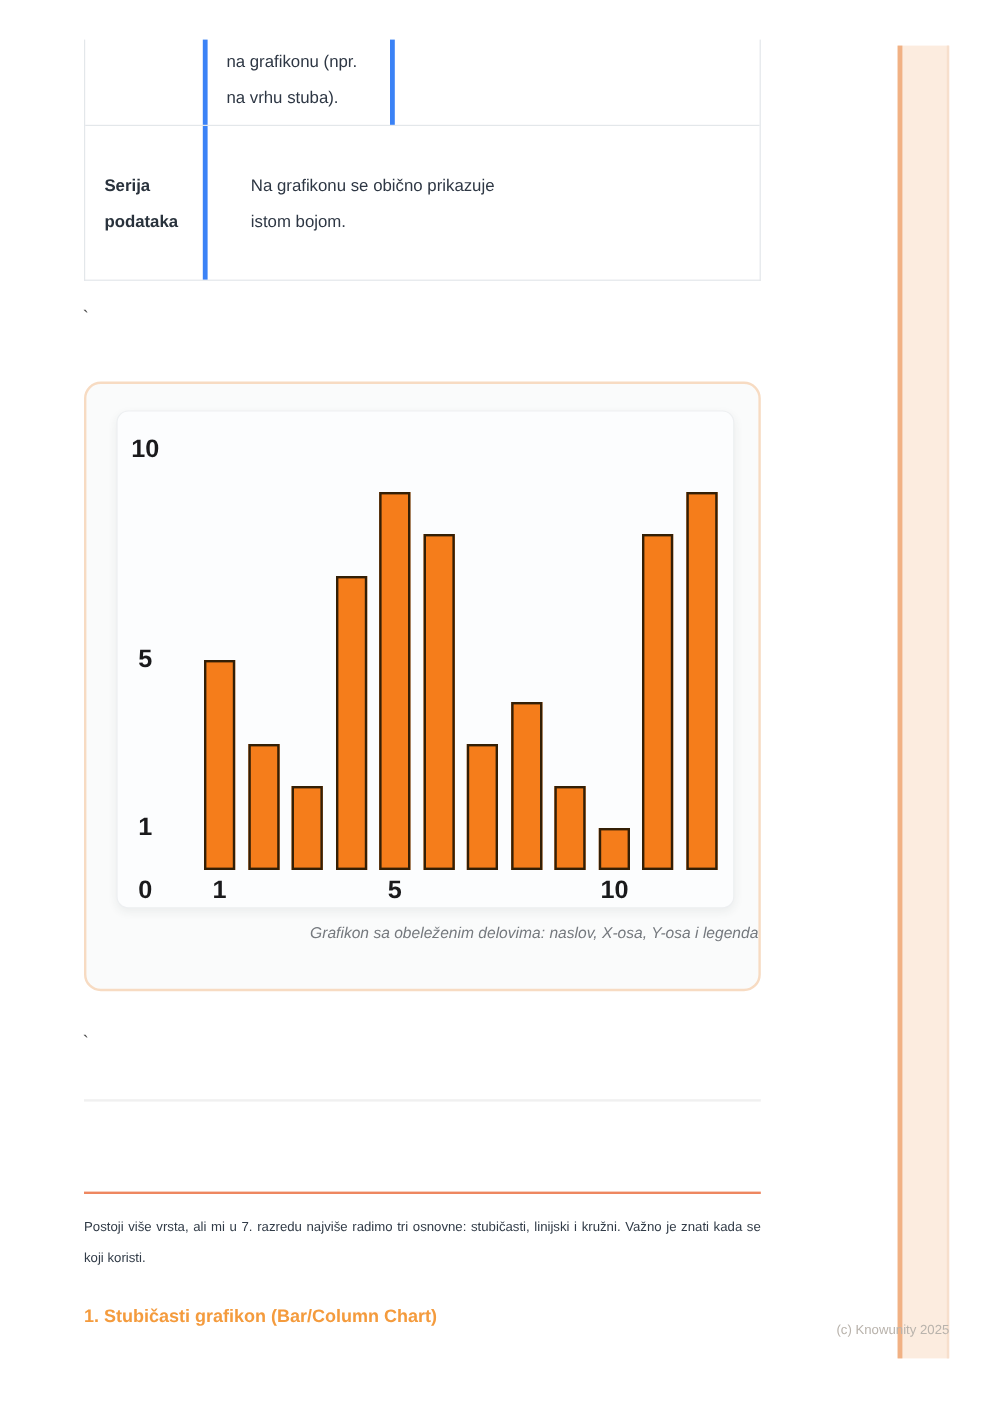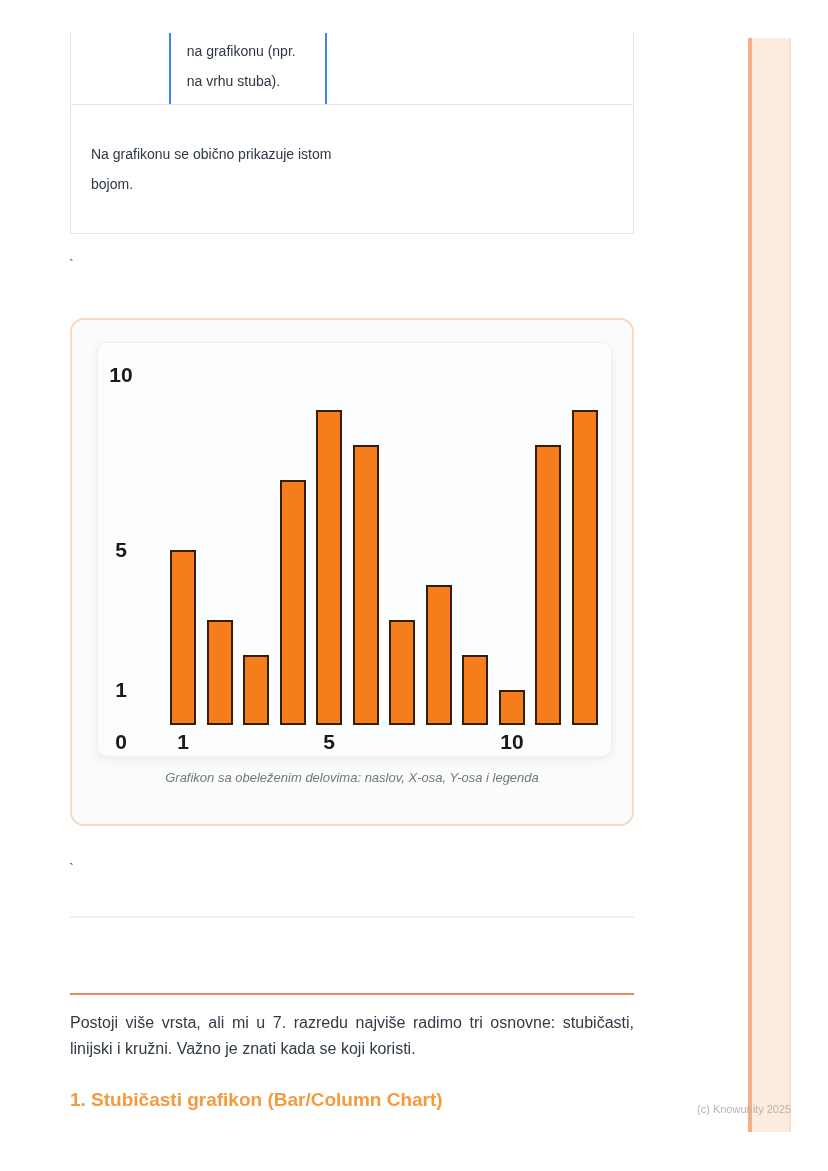--- a/index.html
+++ b/index.html
@@ -4,72 +4,75 @@
 <style>
   html,body{margin:0;padding:0;background:#ffffff;}
   .page{position:relative;width:828px;height:1171px;background:#ffffff;overflow:hidden;
         font-family:"Liberation Sans", sans-serif;color:#313b47;}
 
   
   .deftable{position:absolute;left:70px;top:33px;width:564px;border:1px solid #e3e7ea;border-top:none;
             box-sizing:border-box;font-size:14px;line-height:30px;color:#2e3744;}
   .trow{display:flex;border-top:1px solid #e3e7ea;}
   .trow:first-child{border-top:none;}
-  .tcell{box-sizing:border-box;border-left:2px solid #3b82f6;padding:0 16px;display:flex;flex-direction:column;justify-content:center;}
+  .tcell{box-sizing:border-box;border-left:4px solid #3b82f6;padding:0 16px;display:flex;flex-direction:column;justify-content:center;}
   .tcell:first-child{border-left:none;}
   .c1{width:98px;}
   .c2{width:157px;}
-  .c3{width:309px;padding:0 20px;}
+  .c3{width:309px;padding:0 36px;}
   .row-partial{height:71px;}
   .row-partial .tcell{justify-content:flex-start;padding-top:3px;}
   .row-main{height:128px;}
   .term{font-weight:bold;color:#29323c;}
 
   .stray{position:absolute;left:69px;font-size:15px;color:#4a4a4a;}
 
   
   .fig{position:absolute;left:70px;top:318px;width:564px;height:508px;box-sizing:border-box;
        background:#fafbfb;border:2px solid #f7dbc2;border-radius:14px;}
   .chart-card{position:absolute;left:25px;top:22px;width:515px;height:415px;box-sizing:border-box;
        background:#fcfdfe;border:1px solid #edeff1;border-radius:10px;
        box-shadow:0 3px 8px rgba(40,50,60,0.07);overflow:hidden;}
   .bar{position:absolute;box-sizing:border-box;border:2px solid #331f06;}
   .ytick{position:absolute;left:8px;width:30px;text-align:center;font-size:21px;font-weight:bold;color:#1a1a1c;line-height:28px;}
   .xtick{position:absolute;width:40px;text-align:center;font-size:21px;font-weight:bold;color:#1a1a1c;line-height:26px;}
   .origin{position:absolute;left:8px;width:30px;text-align:center;font-size:21px;font-weight:bold;color:#1a1a1c;line-height:26px;}
-  .caption{position:absolute;left:0;top:450px;width:100%;text-align:center;
+  .caption{position:absolute;left:0;top:450px;width:100%;text-align:right;
        font-style:italic;font-size:13px;color:#75797e;}
 
   
   .divider{position:absolute;left:70px;top:916px;width:564px;height:2px;background:#f0f0f0;}
   .h2{position:absolute;left:70px;top:938px;width:564px;font-size:26px;font-weight:bold;color:#e8611c;letter-spacing:0.2px;}
   .h2-rule{position:absolute;left:70px;top:993px;width:564px;height:2px;background:#ee8760;}
-  .para{position:absolute;left:70px;top:1010px;width:564px;font-size:16px;line-height:26px;
+  .para{position:absolute;left:70px;top:1010px;width:564px;font-size:11px;line-height:26px;
         text-align:justify;color:#313b47;}
-  .h3{position:absolute;left:70px;top:1089px;width:564px;font-size:19px;font-weight:bold;color:#f49b3d;}
+  .h3{position:absolute;left:70px;top:1089px;width:564px;font-size:15px;font-weight:bold;color:#f49b3d;}
 
   
   .stripe{position:absolute;left:748px;top:38px;width:43px;height:1094px;box-sizing:border-box;
           background:#fcecdf;border-left:4px solid #f1b184;border-right:2px solid #f7dfcc;}
   .copyright{position:absolute;left:697px;top:1103px;font-size:11px;color:#b9b3ac;z-index:5;white-space:nowrap;}
 </style>
 </head>
 <body>
 
 <div class="page">
 
   <div class="deftable">
     <div class="trow row-partial">
       <div class="tcell c1"></div>
       <div class="tcell c2">
         <span>na grafikonu (npr. na vrhu stuba).</span>
       </div>
       <div class="tcell c3"></div>
     </div>
     <div class="trow row-main">
+      <div class="tcell c1">
+        <span class="term">Serija podataka</span>
+      </div>
       <div class="tcell c3">
         <span>Na grafikonu se obično prikazuje istom bojom.</span>
       </div>
     </div>
   </div>
 
   <div class="stray" style="top:256px;">`</div>
   <div class="stray" style="top:860px;">`</div>
 
   <div class="fig">

